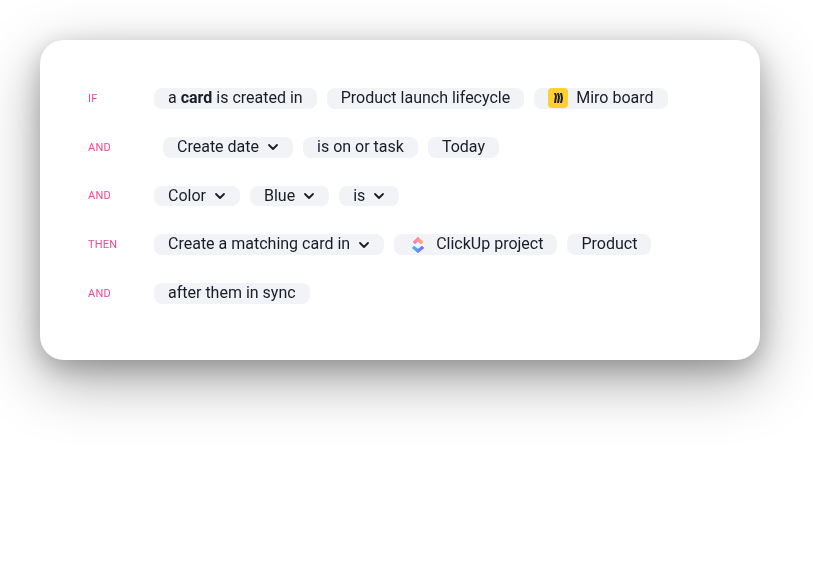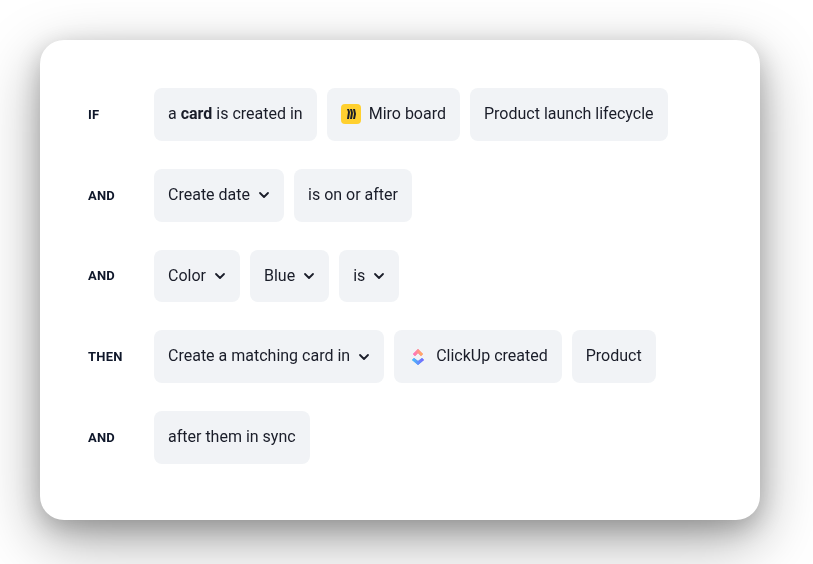--- a/index.html
+++ b/index.html
@@ -19,31 +19,31 @@
     }
     .row {
       display: flex;
       align-items: center;
       gap: 10px;
       margin-bottom: 28px;
       flex-wrap: wrap;
     }
     .row:last-child { margin-bottom: 0; }
     .keyword {
-      font-weight: 700;
-      font-size: 13px;
-      color: #0f172a;
+      font-weight: 400;
+      font-size: 11px;
+      color: #ec4899;
       min-width: 56px;
       letter-spacing: 0.2px;
     }
     .indent { margin-left: 64px; }
     .chip {
       background: #f1f3f6;
       border-radius: 8px;
-      padding: 16px 14px;
+      padding: 0 14px;
       font-size: 16px;
       color: #1a1d29;
       display: inline-flex;
       align-items: center;
       gap: 8px;
       line-height: 1.3;
     }
     .chip .bold { font-weight: 700; }
     .chevron {
       width: 12px;
@@ -72,44 +72,47 @@
 <div class="card">
 
   <div class="row">
     <span class="keyword">IF</span>
     <span class="chip">
       <span>
         <span>a </span><span class="bold">card</span><span> is created in</span>
       </span>
     </span>
     <span class="chip">
+      <span>Product launch lifecycle</span>
+    </span>
+    <span class="chip">
       <span class="icon-box miro-icon">
         <svg width="14" height="14" viewBox="0 0 14 14">
             <path d="M3 2 L5 2 L6 5 L5 12 L3 12 L4 5 Z M6 2 L8 2 L9 6 L8 12 L6 12 L7 6 Z M9 2 L11 2 L12 7 L11 12 L9 12 L10 7 Z" fill="#1a1d29"></path>
           </svg>
       </span>
       <span>Miro board</span>
     </span>
-    <span class="chip">
-      <span>Product launch lifecycle</span>
-    </span>
   </div>
 
   <div class="row">
     <span class="keyword">AND</span>
-    <span class="chip indent" style="margin-left:0">
+    <span class="chip indent" style="margin-left:9px">
       <span>Create date</span>
       <span class="chevron">
         <svg width="12" height="12" viewBox="0 0 12 12">
             <path d="M2 4 L6 8 L10 4" stroke="#1a1d29" stroke-width="1.8" fill="none" stroke-linecap="round" stroke-linejoin="round"></path>
           </svg>
       </span>
     </span>
     <span class="chip">
-      <span>is on or after</span>
+      <span>is on or task</span>
+    </span>
+    <span class="chip">
+      <span>Today</span>
     </span>
   </div>
 
   <div class="row">
     <span class="keyword">AND</span>
     <span class="chip">
       <span>Color</span>
       <span class="chevron">
         <svg width="12" height="12" viewBox="0 0 12 12">
             <path d="M2 4 L6 8 L10 4" stroke="#1a1d29" stroke-width="1.8" fill="none" stroke-linecap="round" stroke-linejoin="round"></path>
@@ -156,21 +159,21 @@
                 <stop offset="0" stop-color="#45C4F9"></stop>
                 <stop offset="1" stop-color="#7D5FFF"></stop>
               </linearGradient>
             <linearGradient id="g2" x1="0" y1="0" x2="1" y2="0">
                 <stop offset="0" stop-color="#FF6BCB"></stop>
                 <stop offset="1" stop-color="#FFB84D"></stop>
               </linearGradient>
           </defs>
         </svg>
       </span>
-      <span>ClickUp created</span>
+      <span>ClickUp project</span>
     </span>
     <span class="chip">
       <span>Product</span>
     </span>
   </div>
 
   <div class="row">
     <span class="keyword">AND</span>
     <span class="chip">
       <span>after them in sync</span>

